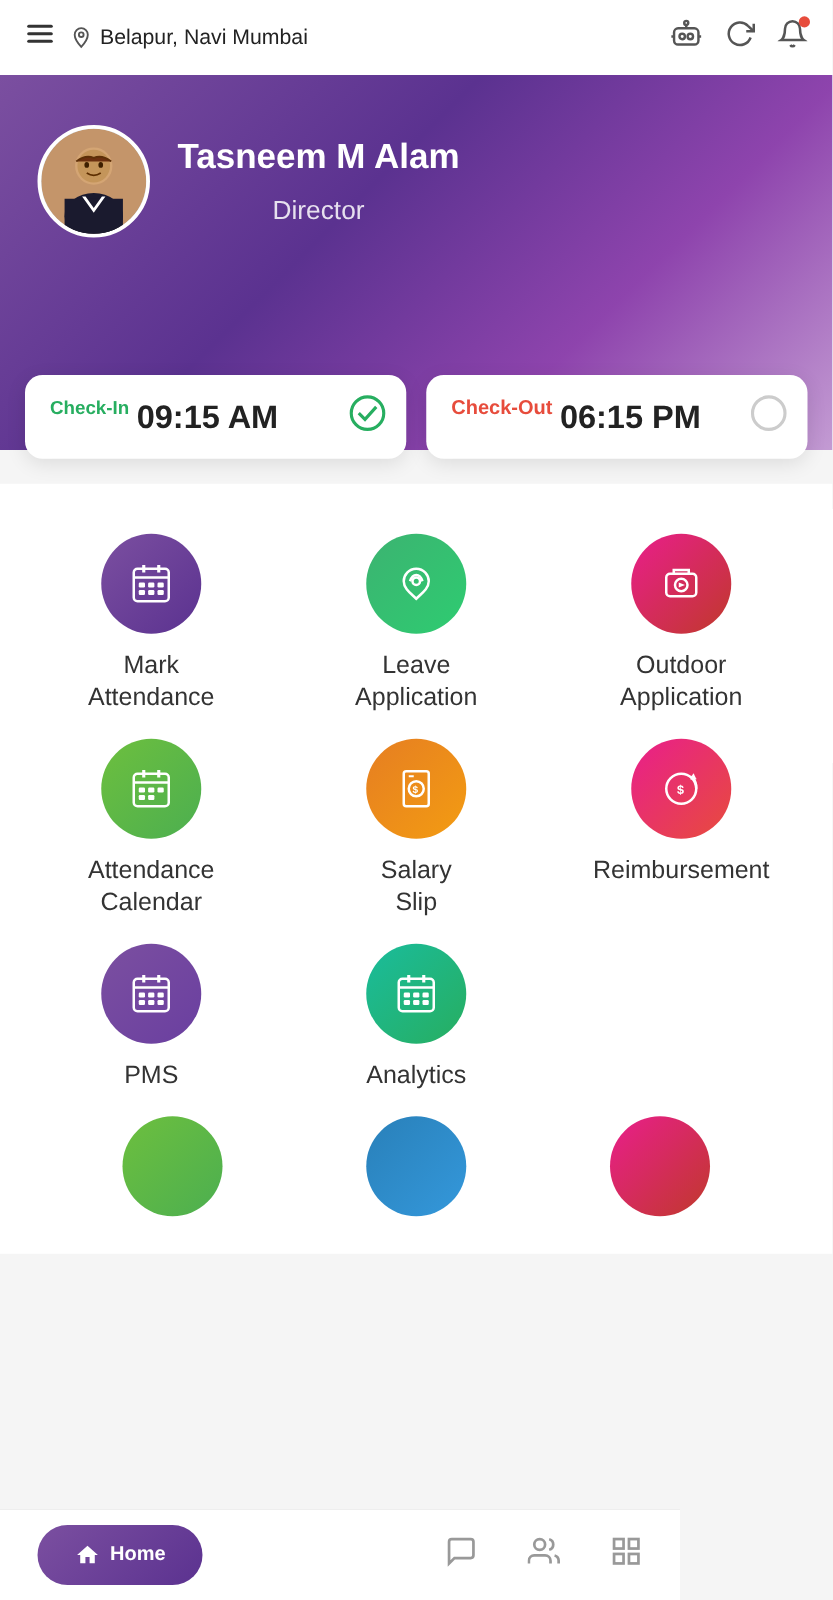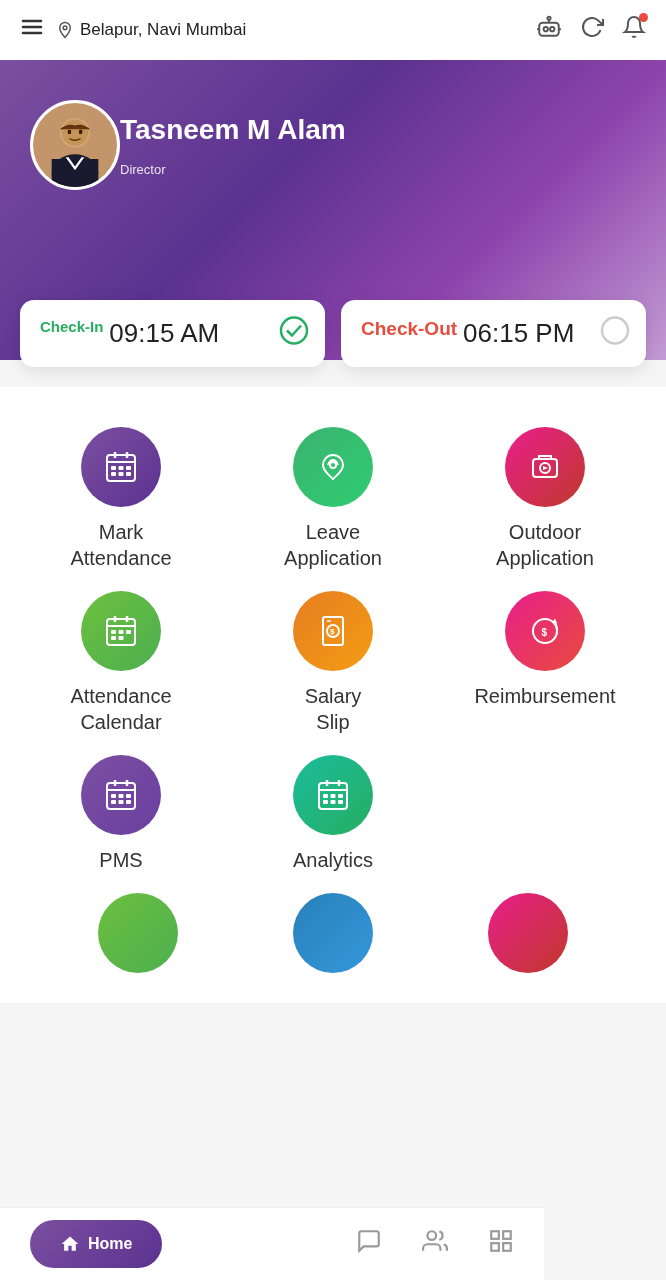--- a/index.html
+++ b/index.html
@@ -46,40 +46,42 @@
     
     .hero {
       background: linear-gradient(135deg, #7b4fa0 0%, #5b3290 40%, #8e44ad 70%, #c39bd3 100%);
       padding: 40px 30px 100px 30px;
       position: relative;
       min-height: 300px;
     }
     .hero-profile {
       display: flex;
       align-items: center;
+      gap: 22px;
+      text-align: center;
     }
     .avatar {
       width: 90px; height: 90px;
       border-radius: 50%;
       background: #ccc;
       border: 3px solid #fff;
       overflow: hidden;
       flex-shrink: 0;
       display: flex;
       align-items: center;
       justify-content: center;
     }
     .hero-name {
       color: #fff;
       font-size: 28px;
       font-weight: 700;
     }
     .hero-title {
       color: rgba(255,255,255,0.85);
-      font-size: 13px;
+      font-size: 21px;
       margin-top: 16px;
     }
 
     
     .cards-row {
       display: flex;
       gap: 16px;
       padding: 0 20px;
       margin-top: -60px;
       position: relative;
@@ -89,22 +91,22 @@
       flex: 1;
       background: #fff;
       border-radius: 14px;
       padding: 18px 20px;
       box-shadow: 0 4px 16px rgba(0,0,0,0.1);
       display: flex;
       gap: 6px;
       position: relative;
     }
     .card-label-checkin { color: #27ae60; font-size: 15px; font-weight: 600; }
-    .card-label-checkout { color: #e74c3c; font-size: 19px; font-weight: 600; }
-    .card-time { font-size: 26px; font-weight: 400; color: #222; text-align: center; }
+    .card-label-checkout { color: #e74c3c; font-size: 16px; font-weight: 600; }
+    .card-time { font-size: 26px; font-weight: 700; color: #222; text-align: center; }
     .card-icon {
       position: absolute;
       right: 16px;
       top: 50%;
       transform: translateY(-50%);
       font-size: 28px;
     }
     .checkin-icon { color: #27ae60; }
     .checkout-icon { color: #ccc; }
 

